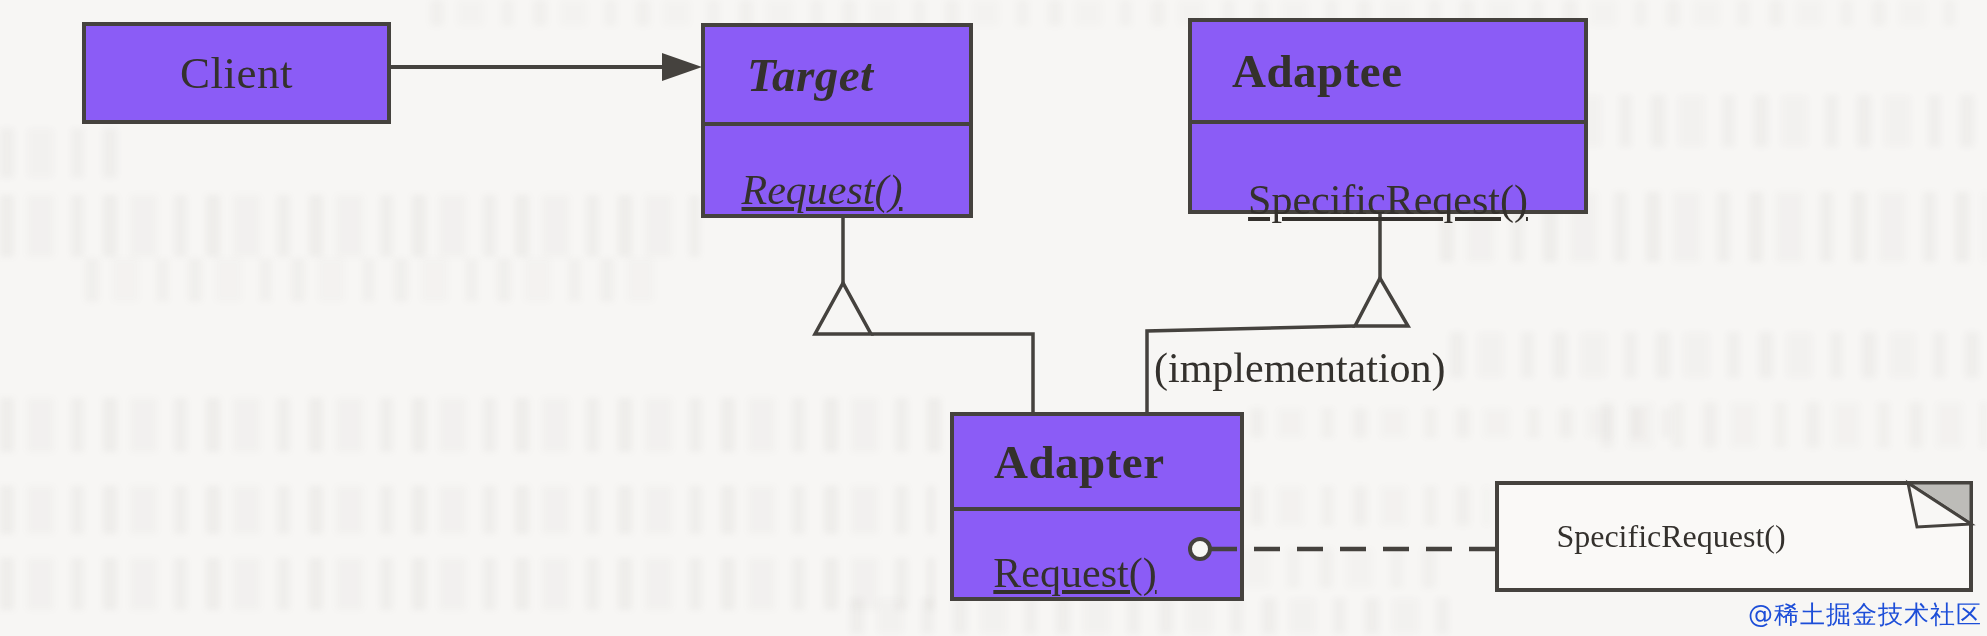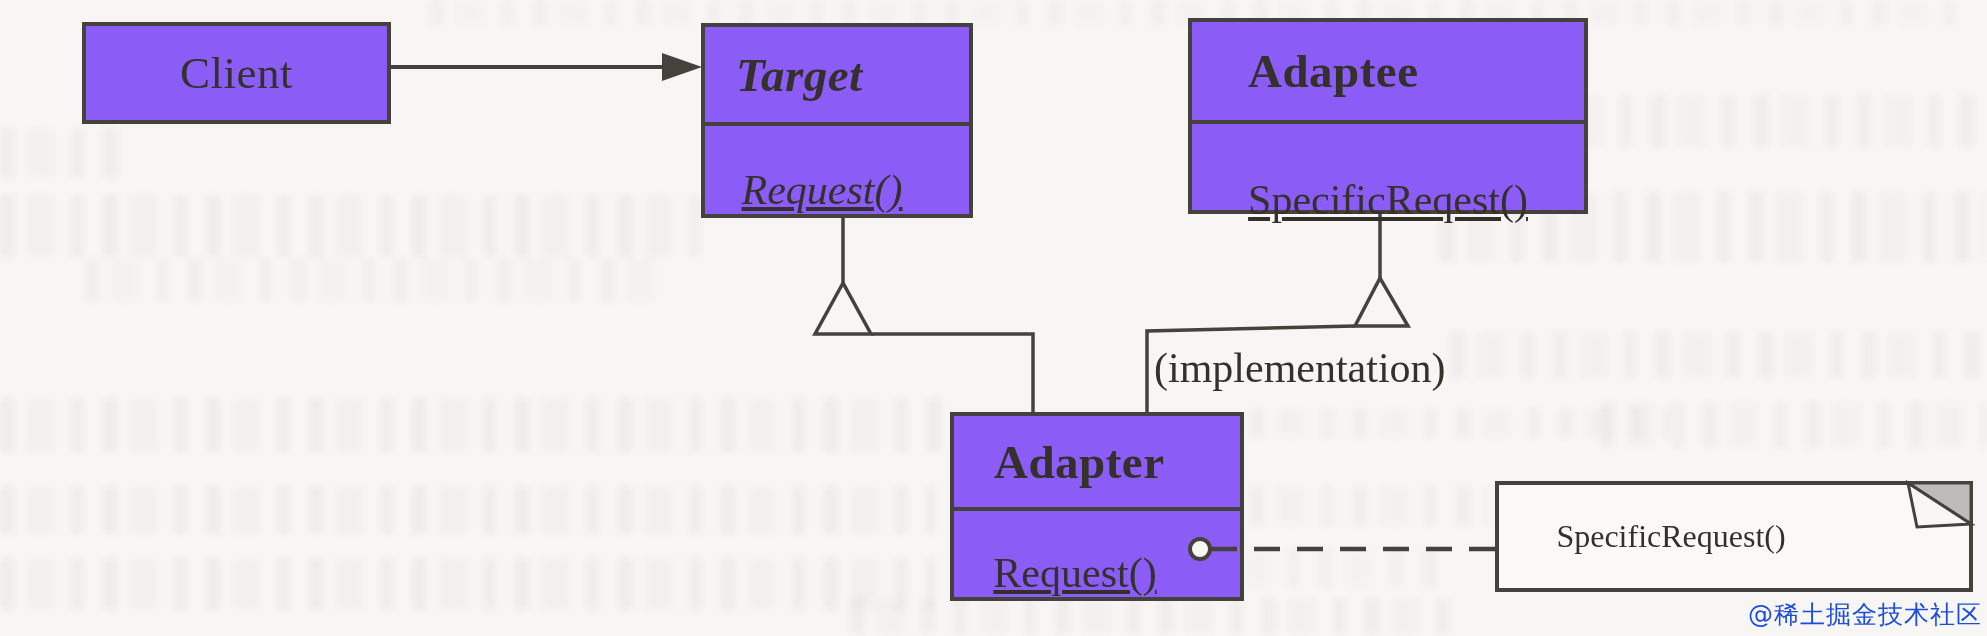--- a/index.html
+++ b/index.html
@@ -43,24 +43,24 @@
   .class-methods{
     box-sizing:border-box;
     display:flex;align-items:flex-end;justify-content:center;text-decoration:underline;
   }
   .method{font-size:42px;white-space:nowrap;}
   .abstract{font-style:italic;}
   
   #box-client {left:82px;  top:22px;  width:309px; height:102px;}
   #box-client .class-name{height:94px;}
   #box-target {left:701px; top:23px;  width:272px; height:195px;}
-  #box-target .class-name{height:99px;padding-left:31px;}
+  #box-target .class-name{height:99px;padding-left:42px;}
   #box-target .class-methods{height:88px;}
   #box-adaptee{left:1188px;top:18px;  width:400px; height:196px;}
-  #box-adaptee .class-name{height:102px;padding-left:56px;}
+  #box-adaptee .class-name{height:102px;padding-left:40px;}
   #box-adaptee .class-methods{height:100px;border-radius:31px;}
   #box-adapter{left:950px; top:412px; width:294px; height:189px;}
   #box-adapter .class-name{height:95px;padding-left:40px;}
   #box-adapter .class-methods{height:86px;}
   #box-target .method{transform:translateX(-15px);}
   #box-adapter .method{transform:translateX(-22px);}
   
   .impl-label{
     position:absolute;left:1154px;top:344px;
     font-size:42px;white-space:nowrap;

